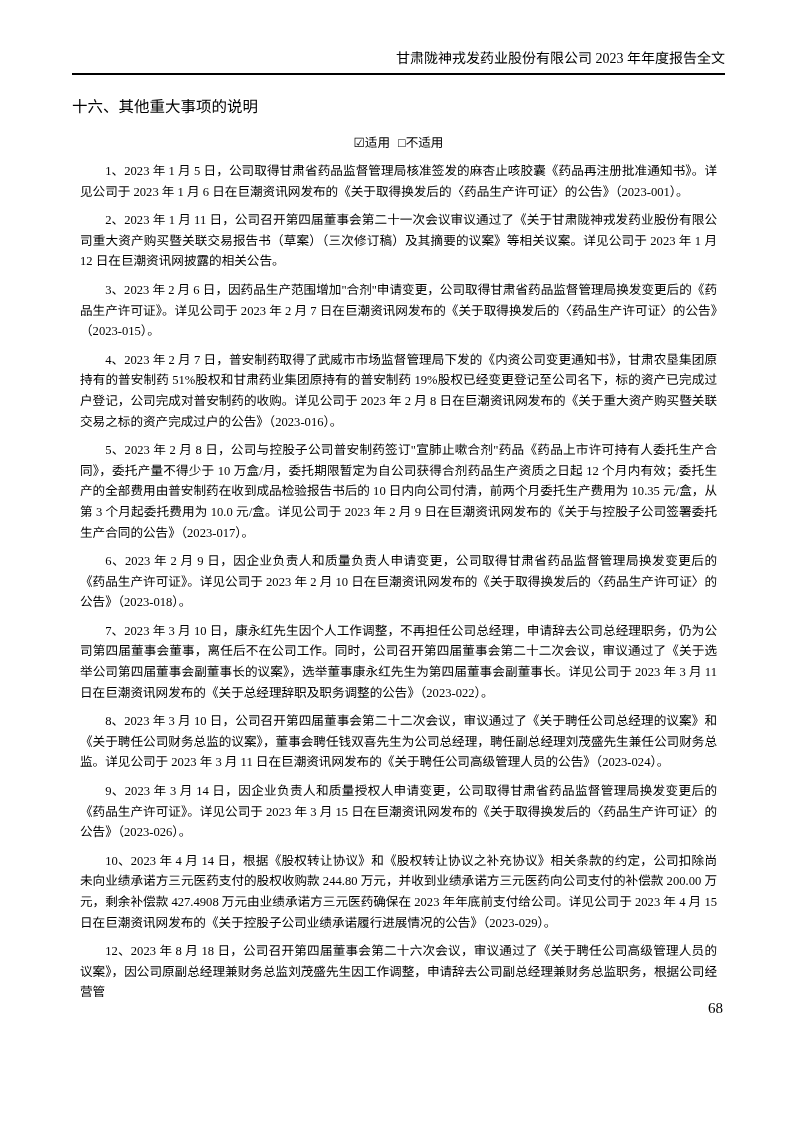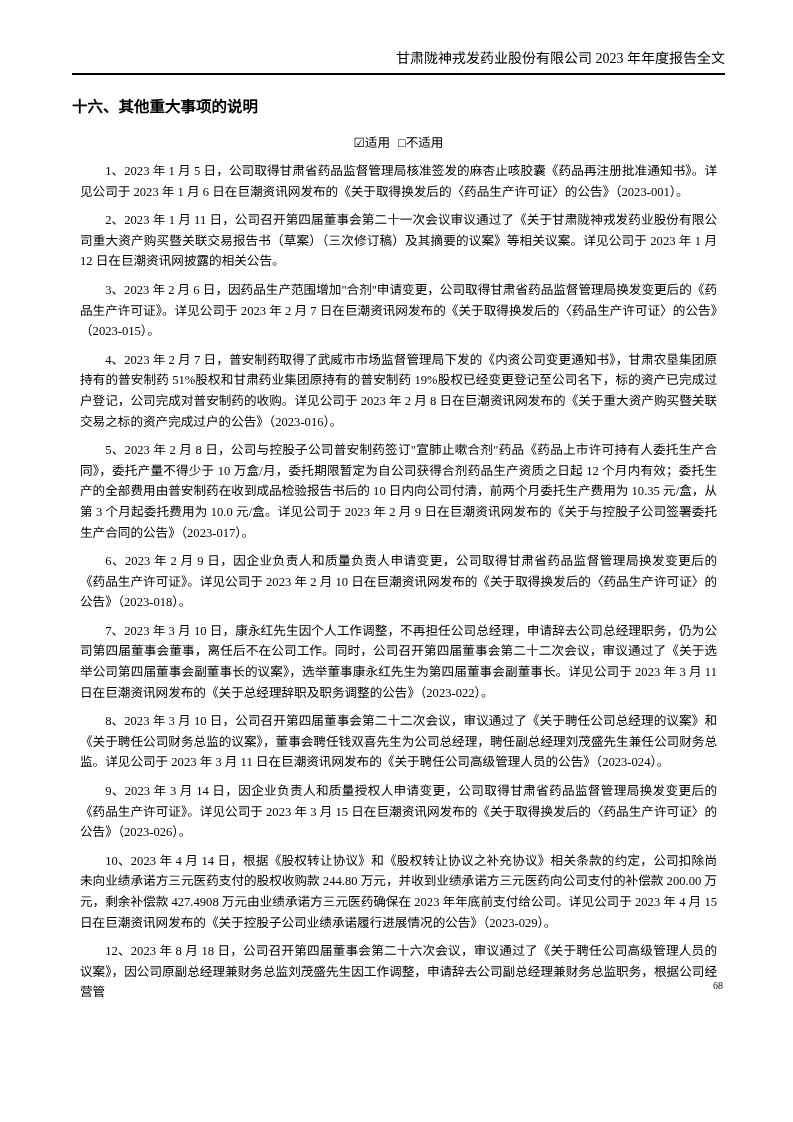--- a/index.html
+++ b/index.html
@@ -23,21 +23,21 @@
     border-bottom: 2px solid #000000;
   }
   .intro {
     margin-top: 23px;
     font-size: 12.6px;
     line-height: 18px;
   }
   .section-title {
     margin-top: 21px;
     font-size: 15.5px;
-    font-weight: bold;
+    font-weight: normal;
     line-height: 22px;
     font-family: "Liberation Sans", "DejaVu Sans", sans-serif;
   }
   .applicability {
     margin-top: 17px;
     font-size: 12.6px;
     line-height: 17px;
     text-align: center;
   }
   .applicability .chk { display: inline-block; }
@@ -47,23 +47,23 @@
     margin: 8px;
     font-size: 12.6px;
     line-height: 20.6px;
     text-align: justify;
     text-justify: inter-ideograph;
     text-indent: 2em;
     word-break: break-all;
   }
   .page-number {
     position: absolute;
-    top: 980px;
+    top: 1000px;
     right: 70px;
-    font-size: 10px;
+    font-size: 15px;
   }
 </style>
 </head>
 <body>
 
 <div class="page">
 
   <div class="header">
     <span>甘肃陇神戎发药业股份有限公司 2023 年年度报告全文</span>
   </div>

